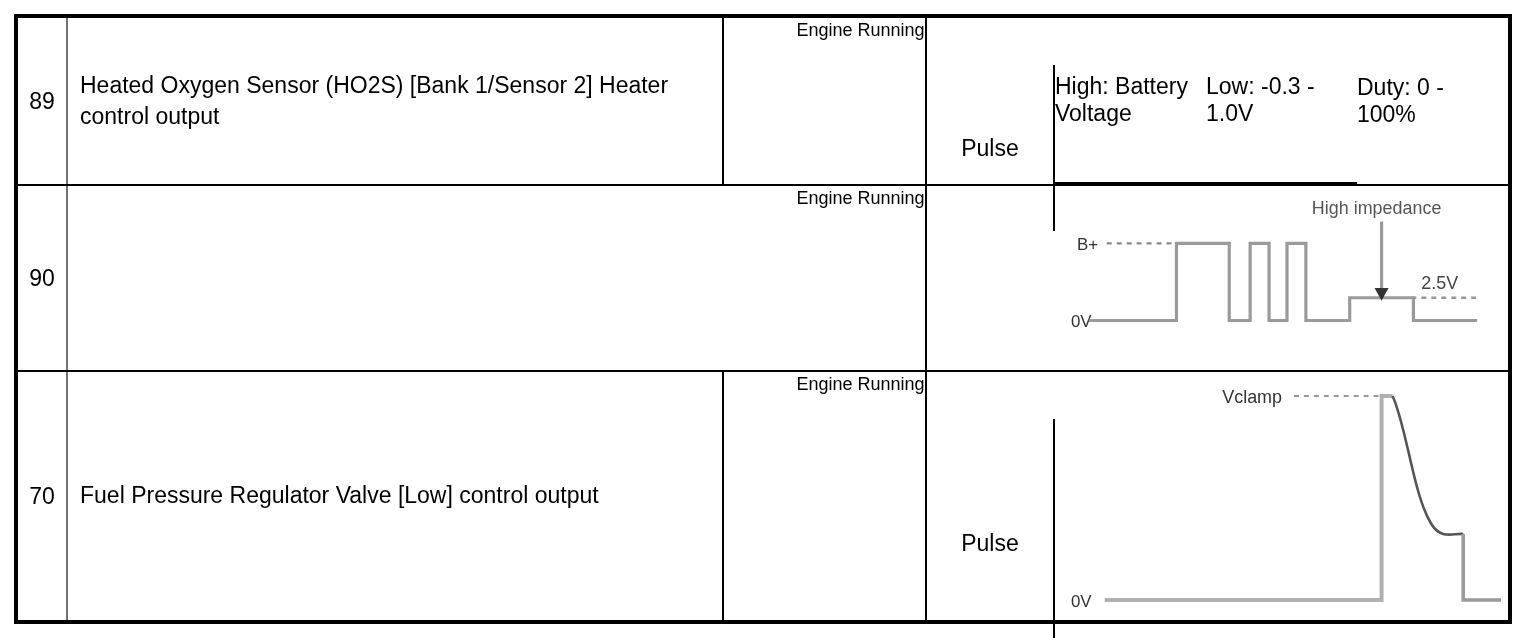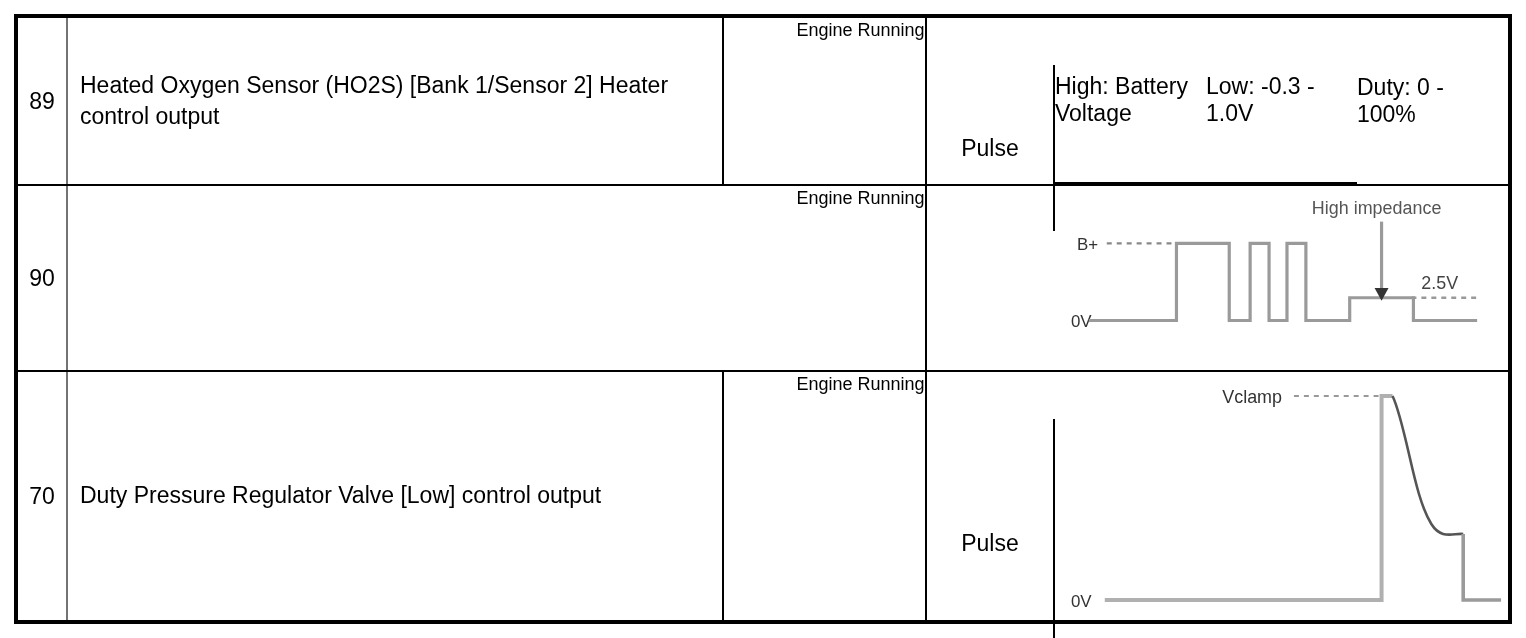--- a/index.html
+++ b/index.html
@@ -100,21 +100,21 @@
           </svg>
         </div>
       </div>
     </div>
 
     <div class="row row-91">
       <div class="c-no">
         <span>70</span>
       </div>
       <div class="c-desc">
-        <span>Duty Pressure Regulator Valve [Low] control output</span>
+        <span>Fuel Pressure Regulator Valve [Low] control output</span>
       </div>
       <div class="c-cond">
         <span>Engine Running</span>
       </div>
       <div class="c-type">
         <span>Pulse</span>
       </div>
       <div class="c-spec">
         <div class="wave-wrap">
           <svg viewBox="0 0 455 248" preserveAspectRatio="none">

